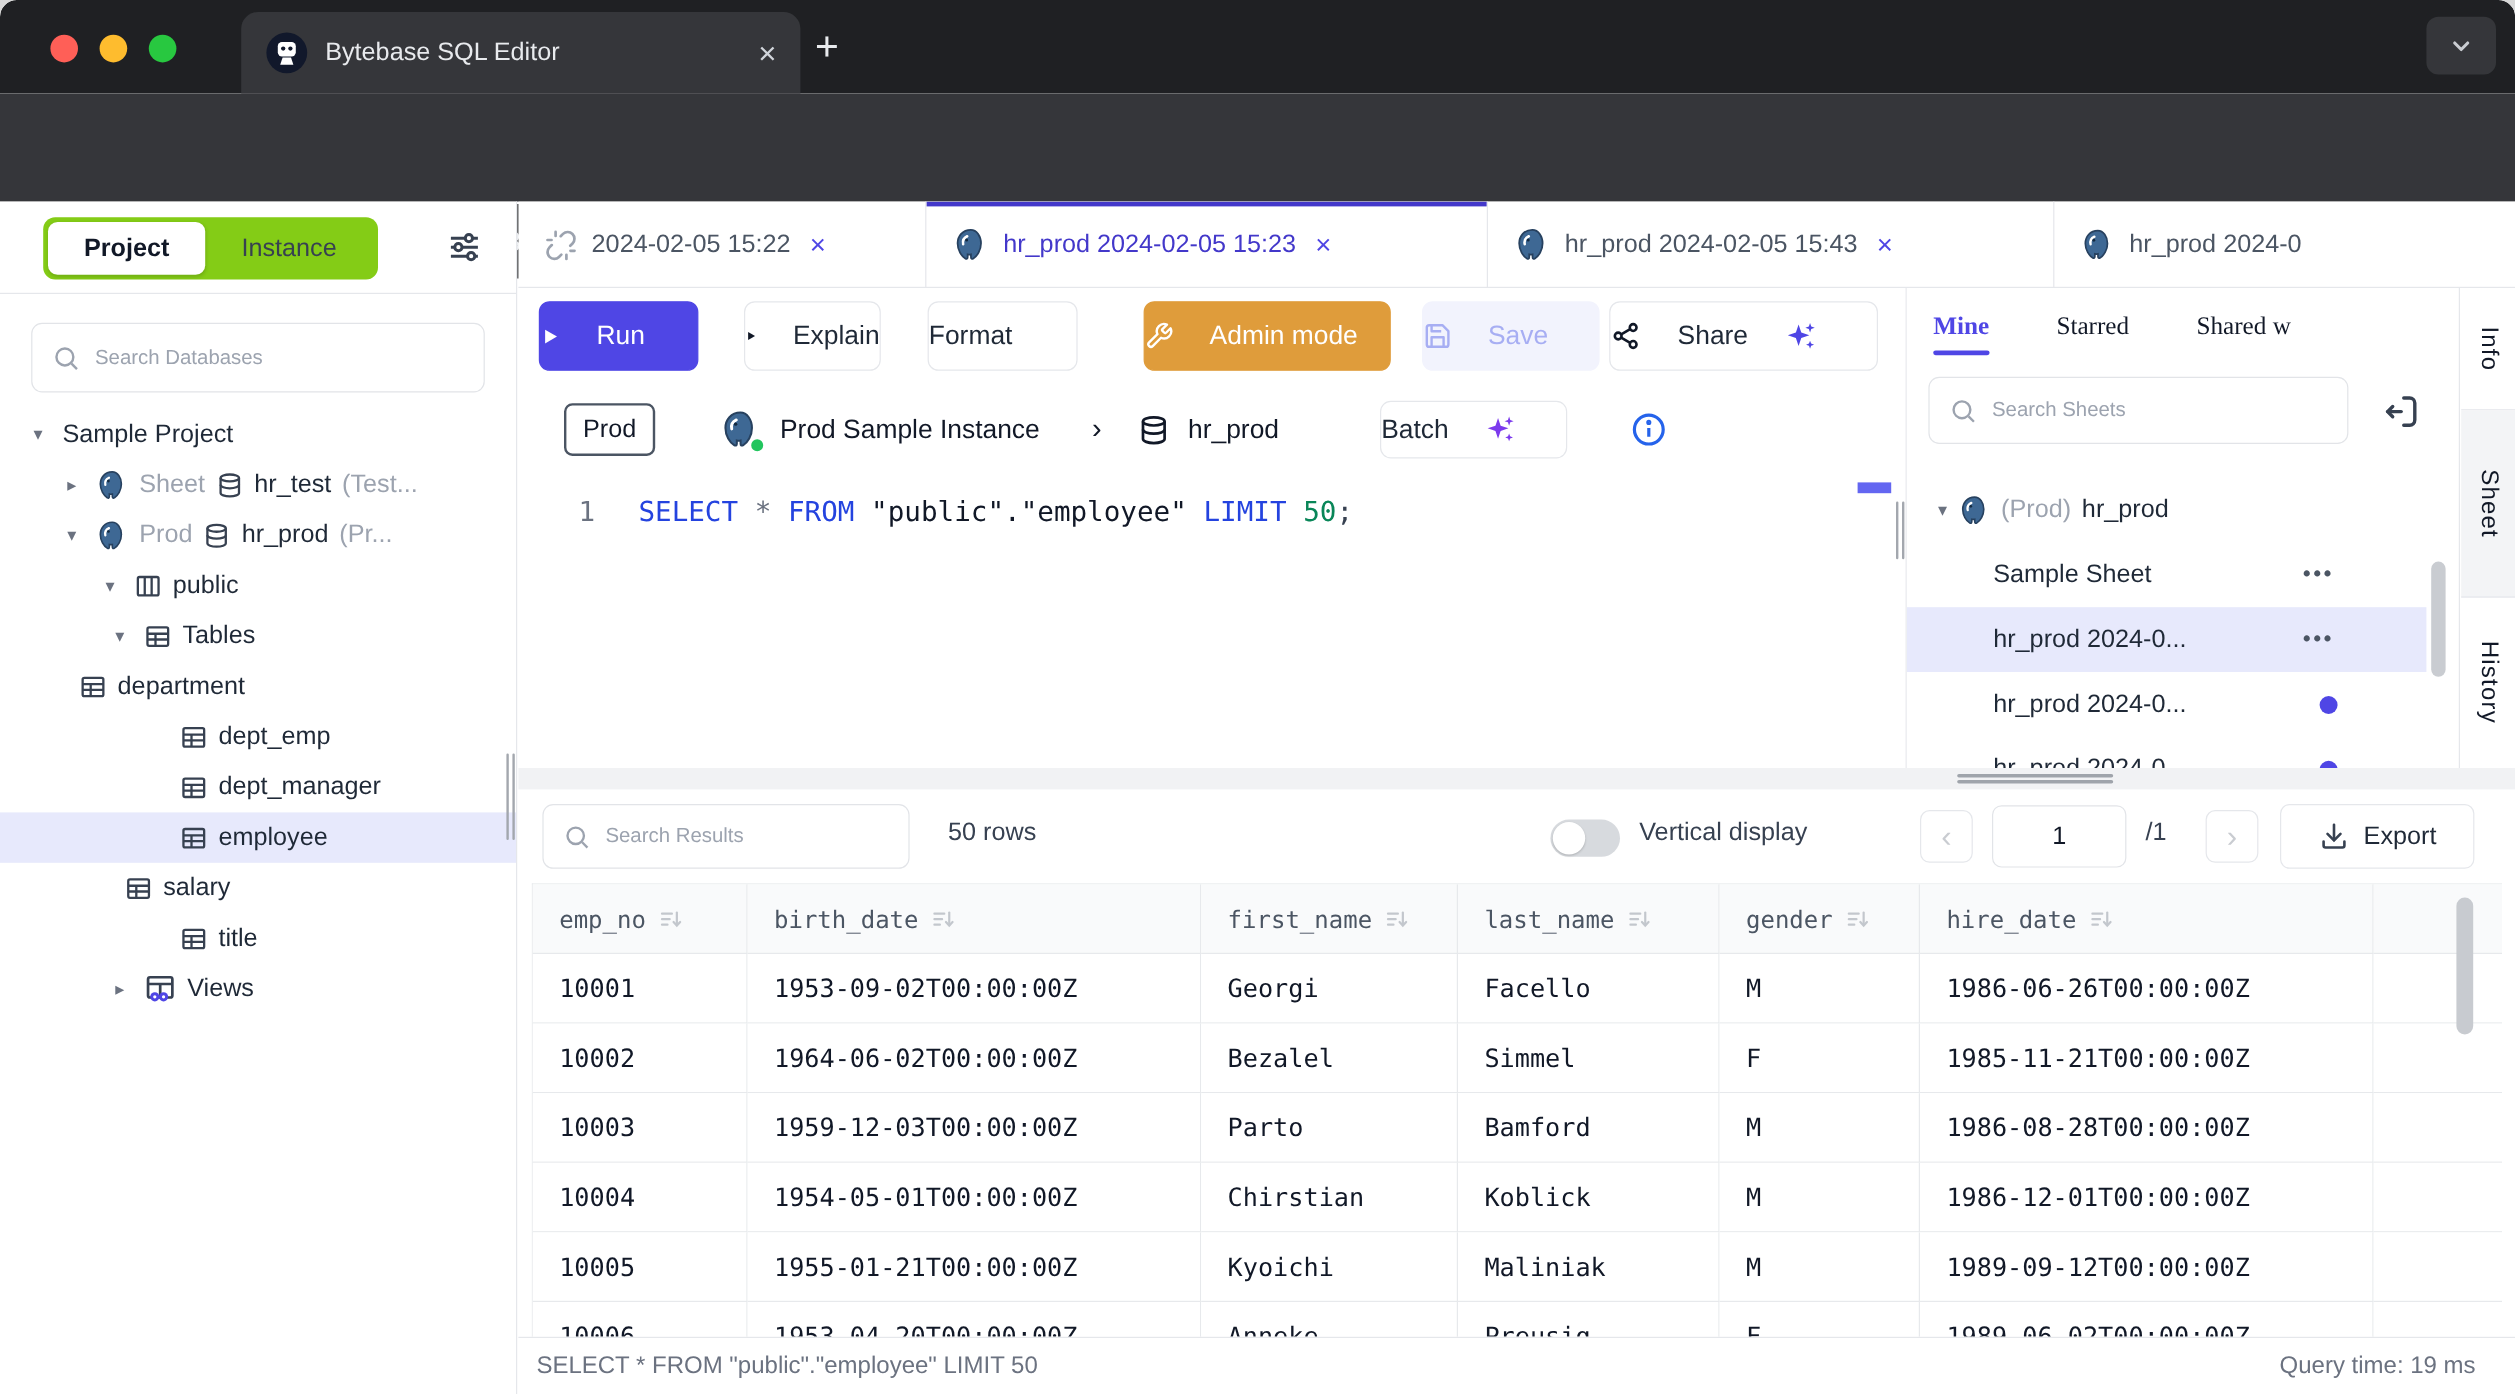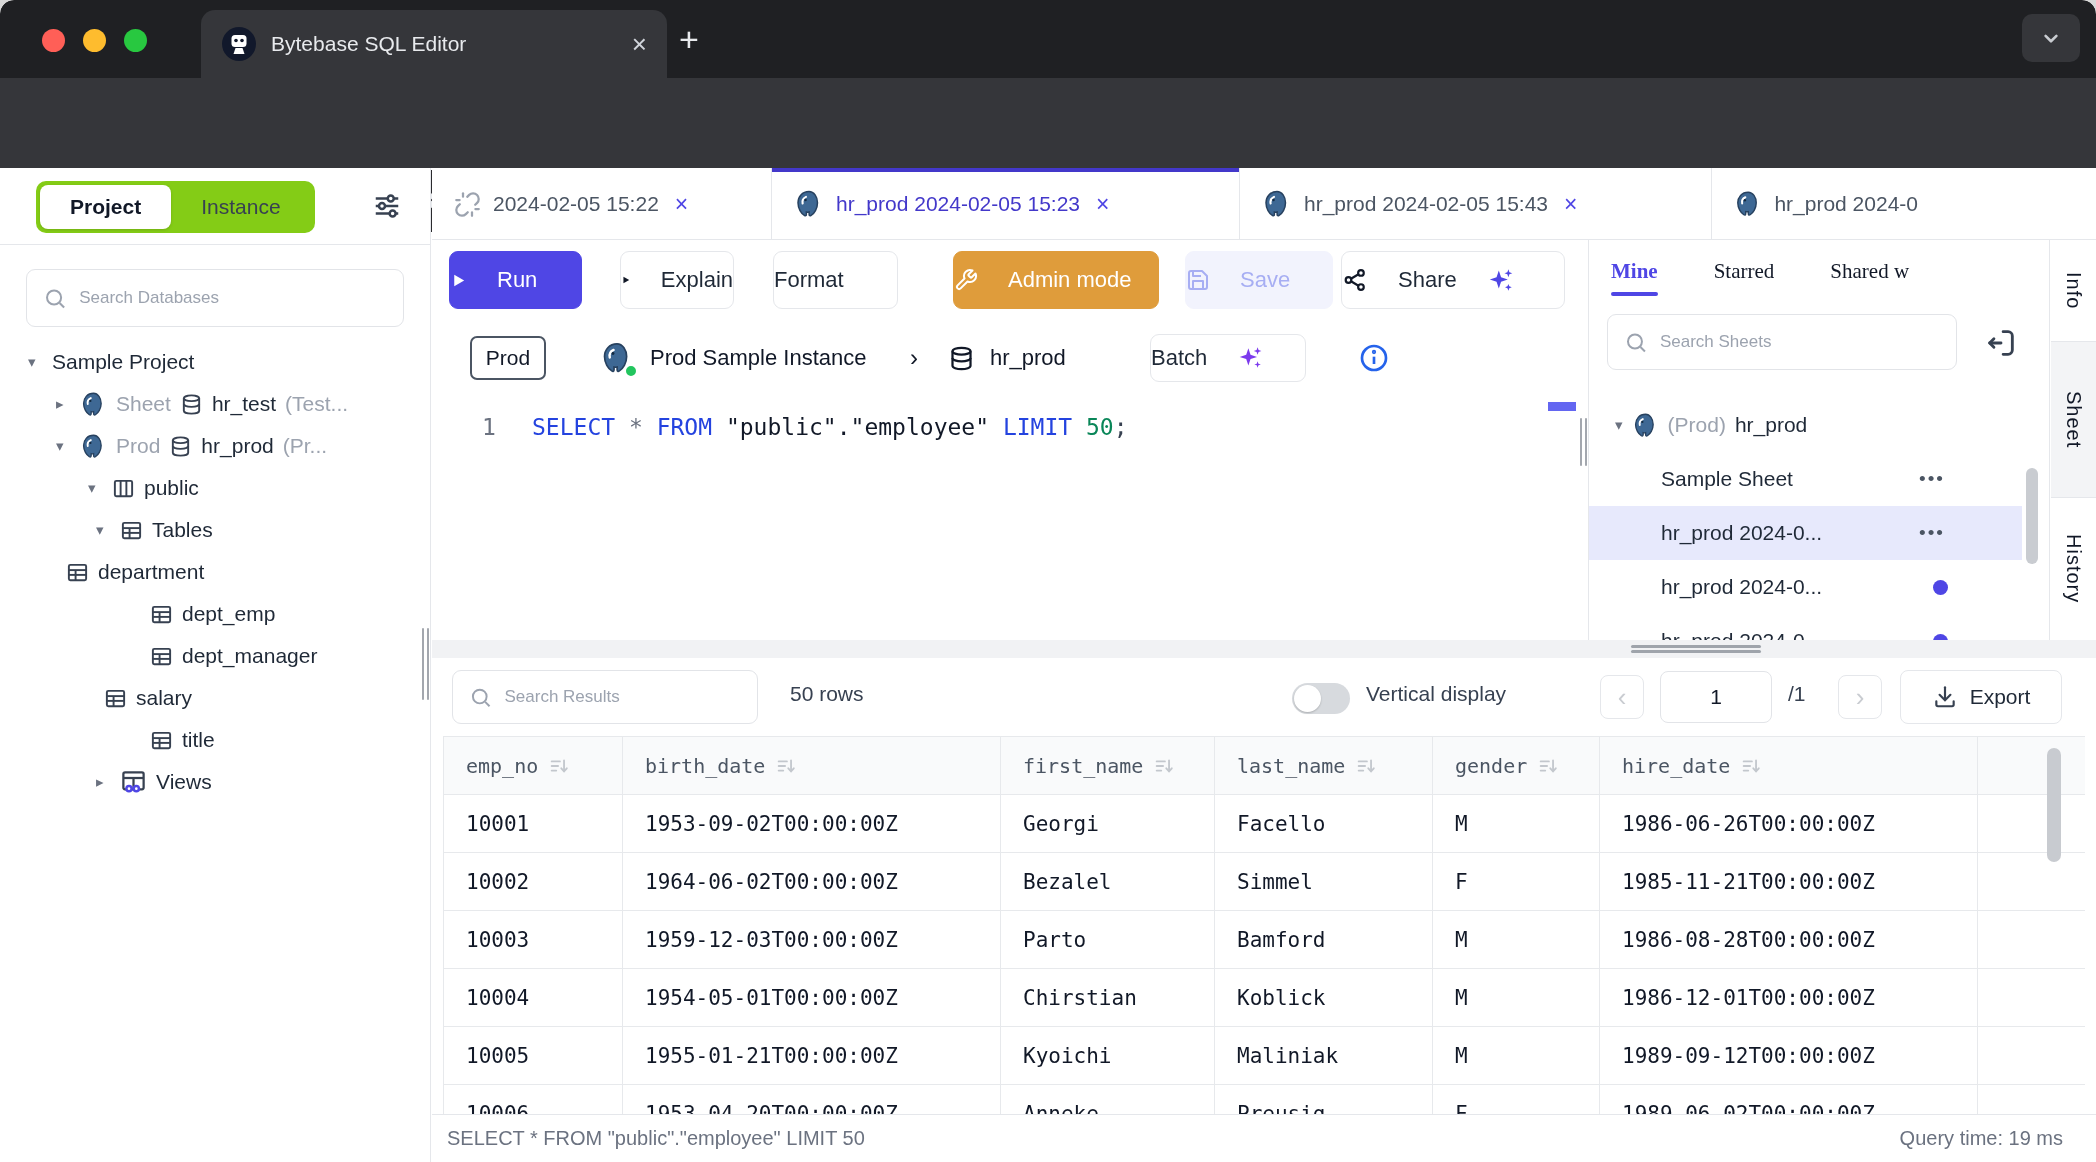--- a/index.html
+++ b/index.html
@@ -379,20 +379,26 @@
         <svg class="ic22" color="#374151">
             <use href="#i-tbl"></use>
           </svg>
         <span>dept_emp</span>
       </div>
       <div class="trow" style="padding-left:150px">
         <svg class="ic22" color="#374151">
             <use href="#i-tbl"></use>
           </svg>
         <span>dept_manager</span>
+      </div>
+      <div class="trow sel" style="padding-left:150px">
+        <svg class="ic22" color="#374151">
+            <use href="#i-tbl"></use>
+          </svg>
+        <span>employee</span>
       </div>
       <div class="trow" style="padding-left:104px">
         <svg class="ic22" color="#374151">
             <use href="#i-tbl"></use>
           </svg>
         <span>salary</span>
       </div>
       <div class="trow" style="padding-left:150px">
         <svg class="ic22" color="#374151">
             <use href="#i-tbl"></use>

